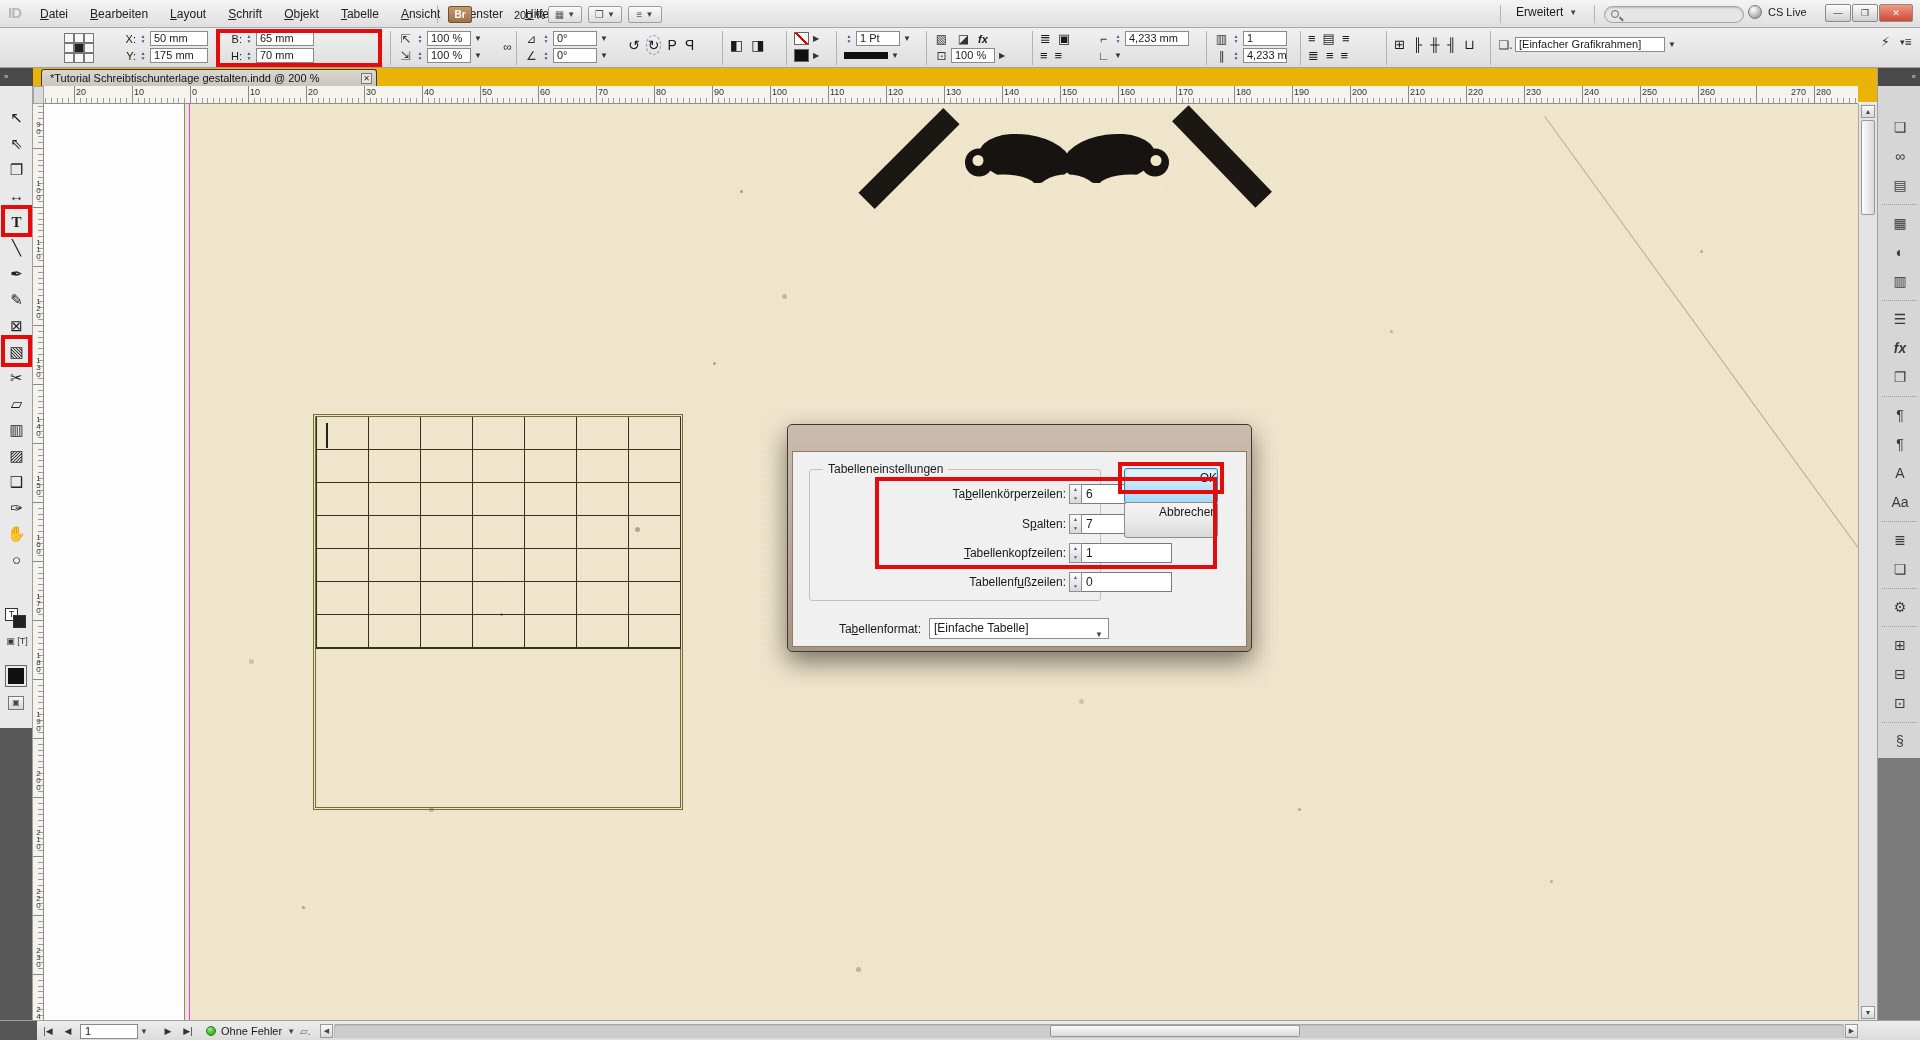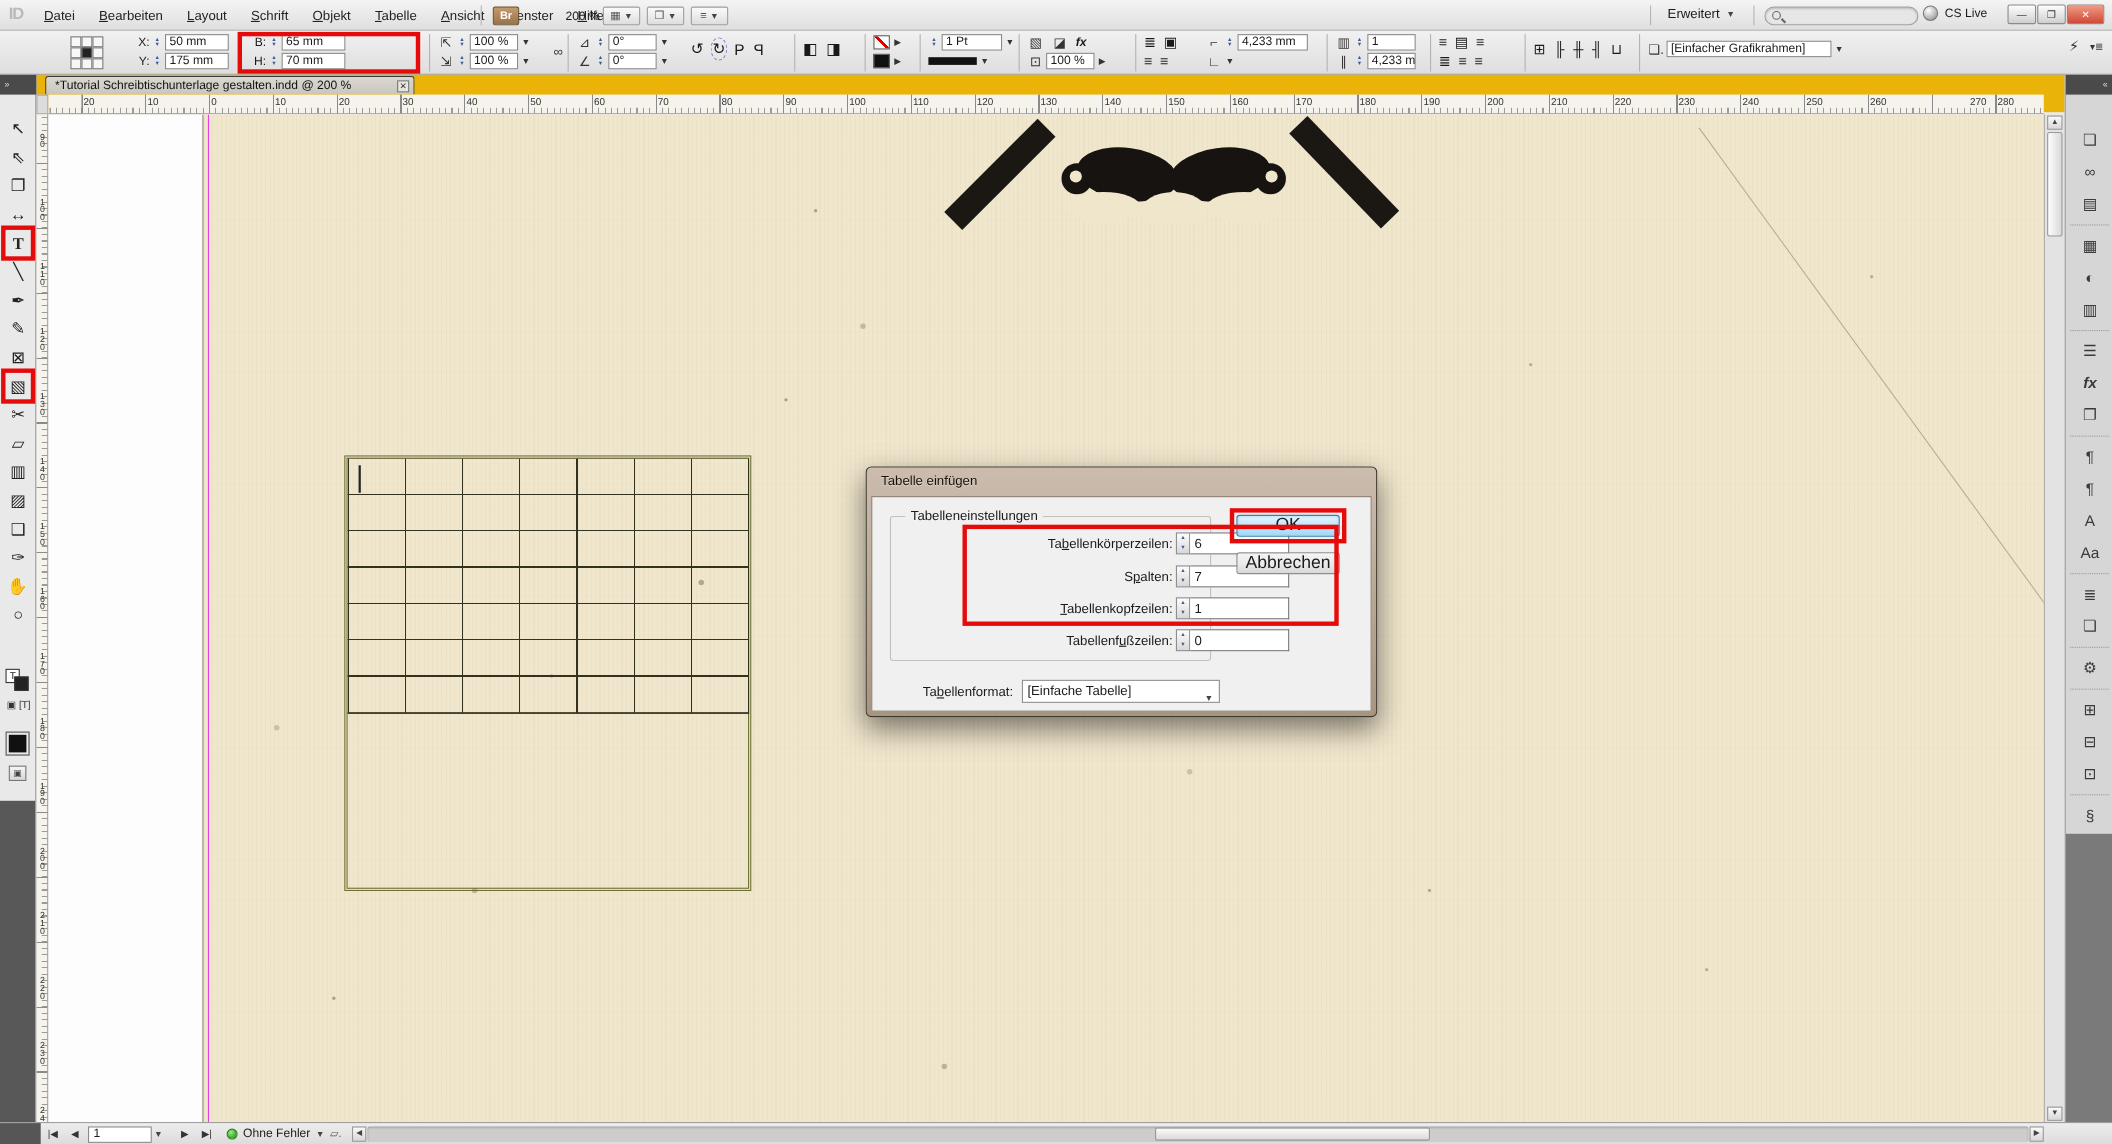--- a/index.html
+++ b/index.html
@@ -29,21 +29,21 @@
   #cslive-ball{width:14px;height:14px;border-radius:50%;background:radial-gradient(circle at 35% 30%,#fff,#c9c9c9 45%,#858585);border:1px solid #7a7a7a;}
   .winbtn{position:absolute;top:4px;height:18px;border:1px solid #8b8b8b;border-radius:2px;background:linear-gradient(#fdfdfd,#cfcfcf);font-size:9px;text-align:center;line-height:16px;color:#333;}
   #win-close{background:linear-gradient(#f09a85,#cf4936);color:#fff;font-weight:bold;}
 
   
   #controlbar{position:absolute;left:0;top:28px;width:1920px;height:40px;background:linear-gradient(#f1f1f1,#dedede);border-bottom:1px solid #9f9f9f;}
   .cbg{position:absolute;top:2px;height:36px;}
   .cbr{height:17px;display:flex;align-items:center;gap:2px;font-size:11px;white-space:nowrap;}
   .cbl{width:14px;text-align:right;font-size:11px;}
   .fld{background:#fff;border:1px solid #8a8a8a;font-size:11px;height:15px;line-height:13px;padding:0 3px;display:inline-block;}
-  .w46{width:58px;} .w40{width:44px;} .w52{width:55px;} .w64{width:64px;}
+  .w46{width:58px;} .w40{width:44px;} .w52{width:44px;} .w64{width:64px;}
   .spin{width:10px;height:15px;display:inline-flex;flex-direction:column;justify-content:center;font-size:5px;line-height:5px;color:#3a5a94;text-align:center;}
   .dd{font-size:8px;color:#333;width:10px;text-align:center;}
   .cbi{font-size:12px;color:#333;min-width:15px;text-align:center;}
   .cbsep{position:absolute;top:3px;width:1px;height:34px;background:#b3b3b3;}
   #proxy{position:absolute;left:64px;top:5px;width:30px;height:30px;display:grid;grid-template-columns:repeat(3,1fr);gap:0;}
   #proxy i{border:1px solid #777;background:#f7f7f7;}
   #proxy i.c{background:#222;}
   .swatch{width:15px;height:13px;border:1px solid #666;display:inline-block;}
   .swatch.none{background:linear-gradient(45deg,#fff 42%,#d00 42%,#d00 58%,#fff 58%);}
   .swatch.black{background:#111;}
@@ -116,21 +116,21 @@
   #dlg-group-label{position:absolute;left:35px;top:37px;background:#f0f0f0;padding:0 5px;color:#1a1a1a;}
   .dlg-row{position:absolute;left:30px;width:362px;height:22px;display:flex;align-items:center;}
   .dlg-row .dlabel{flex:0 0 251px;text-align:right;padding-right:3px;white-space:nowrap;}
   .dspin{flex:0 0 13px;height:20px;display:flex;flex-direction:column;border:1px solid #8e8e8e;background:linear-gradient(#fdfdfd,#d8d8d8);}
   .dspin i{flex:1;font-style:normal;font-size:5px;line-height:9px;text-align:center;color:#3a5a94;}
   .dfield{flex:0 0 90px;height:20px;background:#fff;border:1px solid #7a7a7a;border-left:none;line-height:18px;padding-left:4px;}
   #dlg-format-row{position:absolute;left:10px;top:193px;display:flex;align-items:center;}
   #dlg-format-row .dlabel{flex:0 0 123px;text-align:right;white-space:nowrap;}
   #dlg-format-dd{margin-left:8px;width:180px;height:21px;background:#fff;border:1px solid #8e8e8e;line-height:19px;padding:0 4px;position:relative;}
   #dlg-format-dd .caret{position:absolute;right:5px;top:6px;}
-  .dlg-btn{position:absolute;left:336px;width:94px;height:20px;border-radius:3px;text-align:center;line-height:18px;font-size:16px;}
+  .dlg-btn{position:absolute;left:336px;width:94px;height:36px;border-radius:3px;text-align:right;line-height:18px;font-size:12px;}
   #btn-ok{top:43px;background:linear-gradient(#eaf6fd,#bee6fd 50%,#a7d9f5);border:1px solid var(--ok-border);box-shadow:inset 0 0 3px #8ed3f2;}
   #btn-cancel{top:77px;background:linear-gradient(#f4f4f4,#ebebeb 50%,#d8d8d8);border:1px solid #8e8e8e;}
   .annotation{position:absolute;border:4px solid var(--annotation);pointer-events:none;z-index:6;}
 
   
   #vscroll{position:absolute;left:1858px;top:104px;width:19px;height:916px;background:#e3e3e3;border-left:1px solid #aaa;}
   .varrow{position:absolute;left:2px;width:14px;height:13px;background:linear-gradient(#fafafa,#d8d8d8);border:1px solid #999;font-size:7px;text-align:center;line-height:11px;color:#444;}
   #vthumb{position:absolute;left:2px;top:16px;width:14px;height:95px;background:linear-gradient(90deg,#fdfdfd,#d9d9d9);border:1px solid #999;border-radius:2px;}
   #dock{position:absolute;left:1877px;top:68px;width:43px;height:952px;background:#d6d6d6;border-left:1px solid #9f9f9f;}
   #dock-header{position:absolute;left:0;top:0;width:43px;height:18px;background:#4a4a4a;color:#ddd;font-size:8px;line-height:18px;text-align:right;padding-right:5px;}
@@ -502,21 +502,20 @@
     </svg>
     <div id="hairline"></div>
     <div id="table-frame">
       <div id="table-grid">
         <div id="text-cursor"></div>
       </div>
     </div>
   </div>
 
   <div id="dialog">
-    <div id="dialog-titlebar"><span>Tabelle einfügen</span></div>
     <div id="dialog-body"></div>
     <div id="dlg-group"></div>
     <span id="dlg-group-label">Tabelleneinstellungen</span>
     <div id="dlg-rows">
         <div class="dlg-row" style="top: 58px;">
           <span class="dlabel">Ta<u>b</u>ellenkörperzeilen:</span>
           <span class="dspin">
             <i>▲</i>
             <i>▼</i>
           </span>

